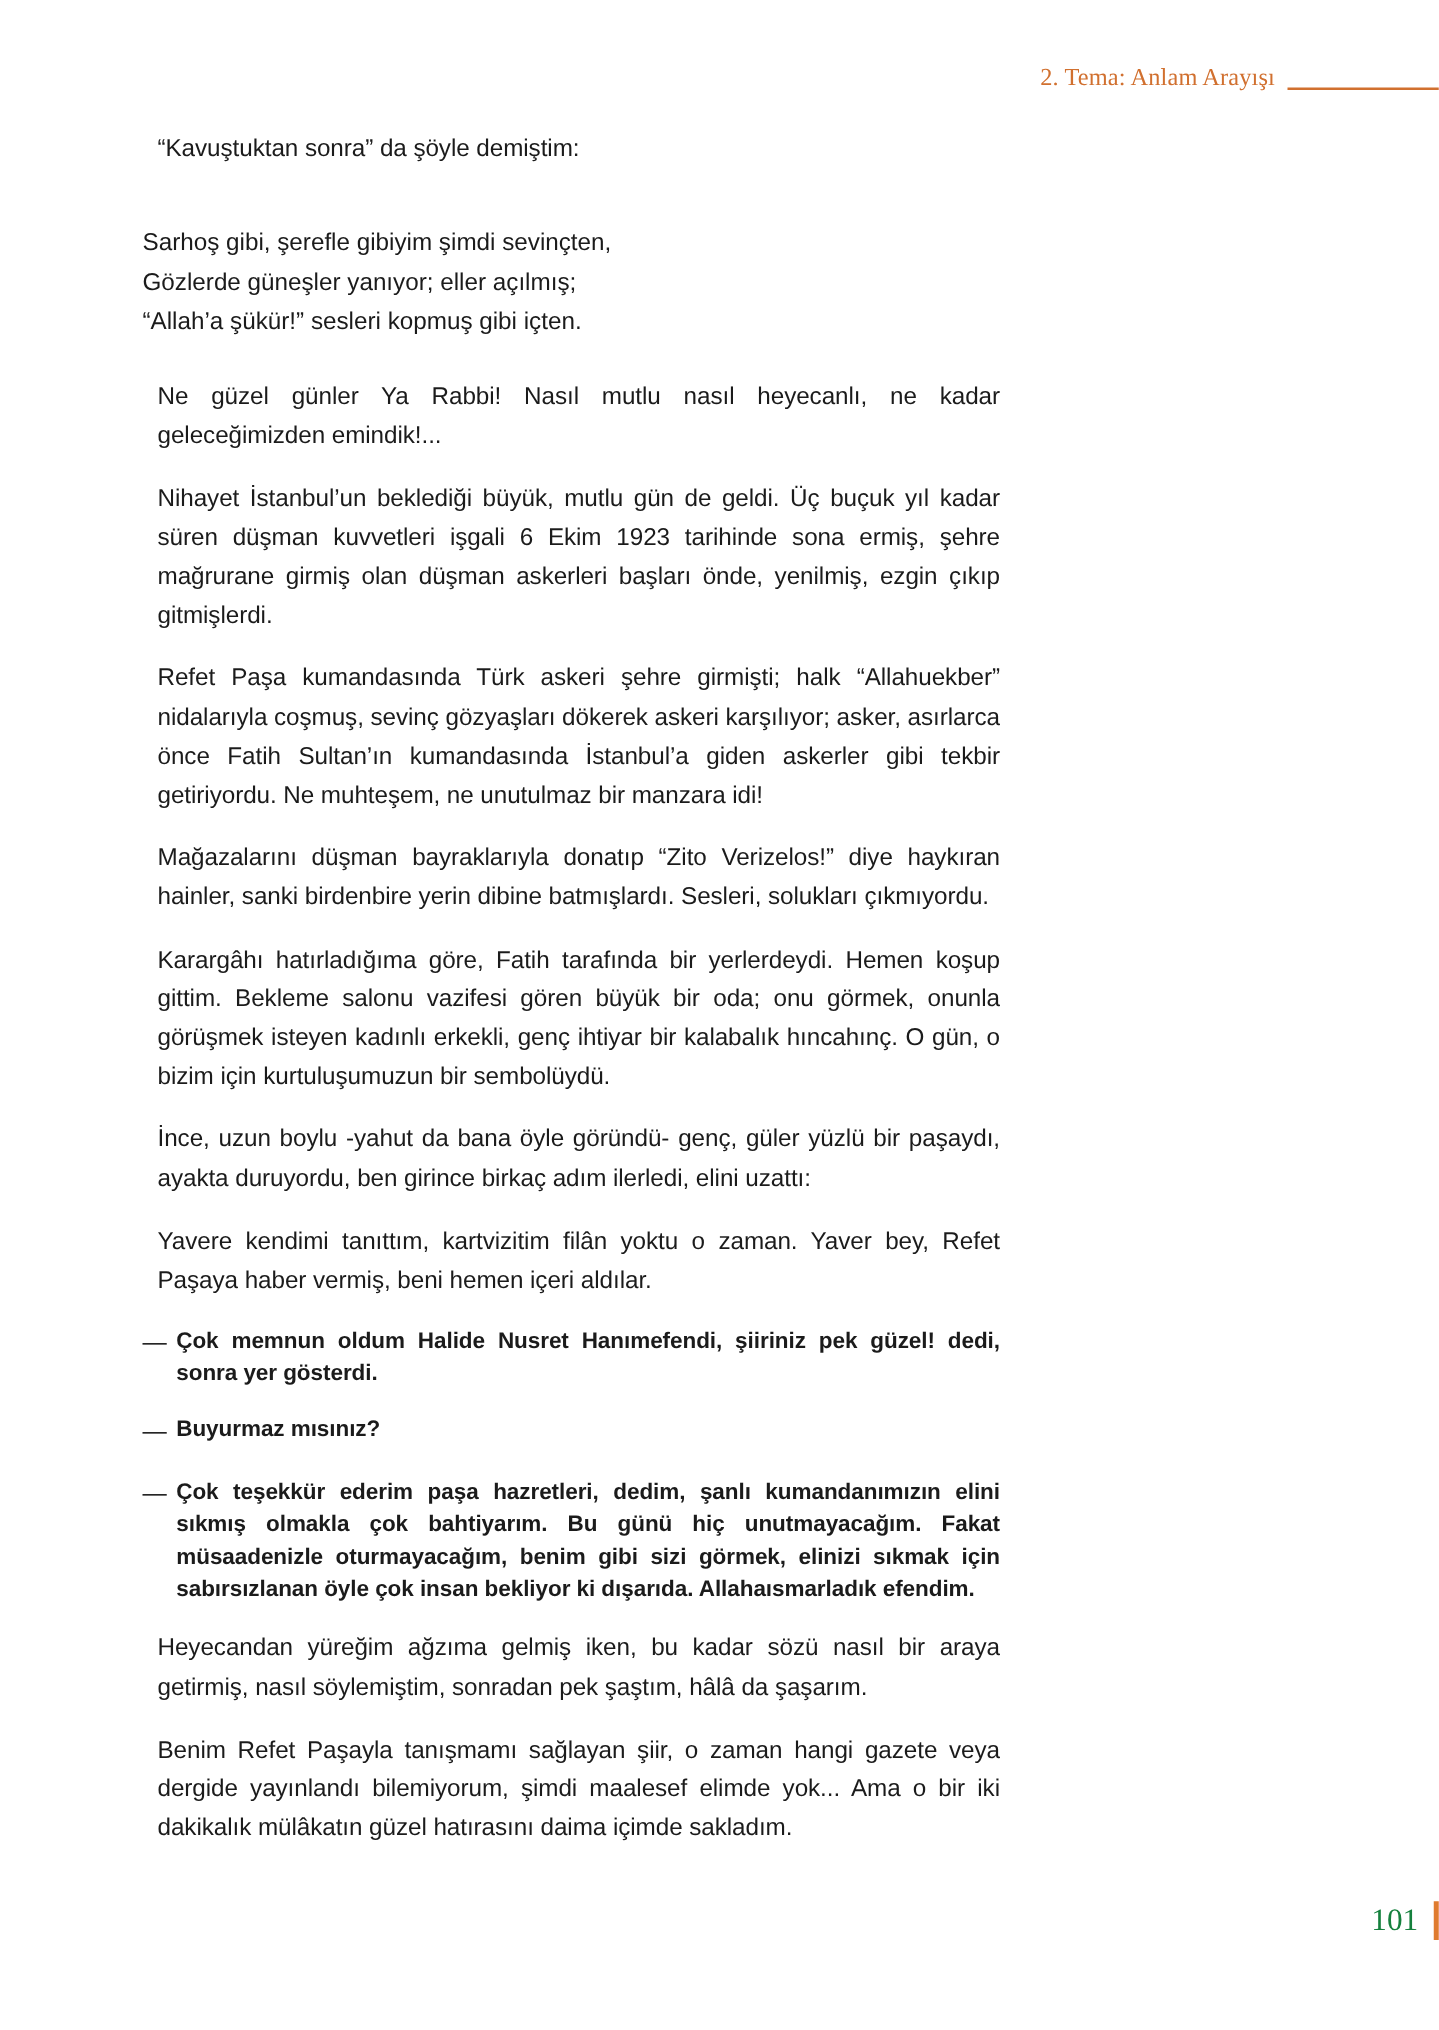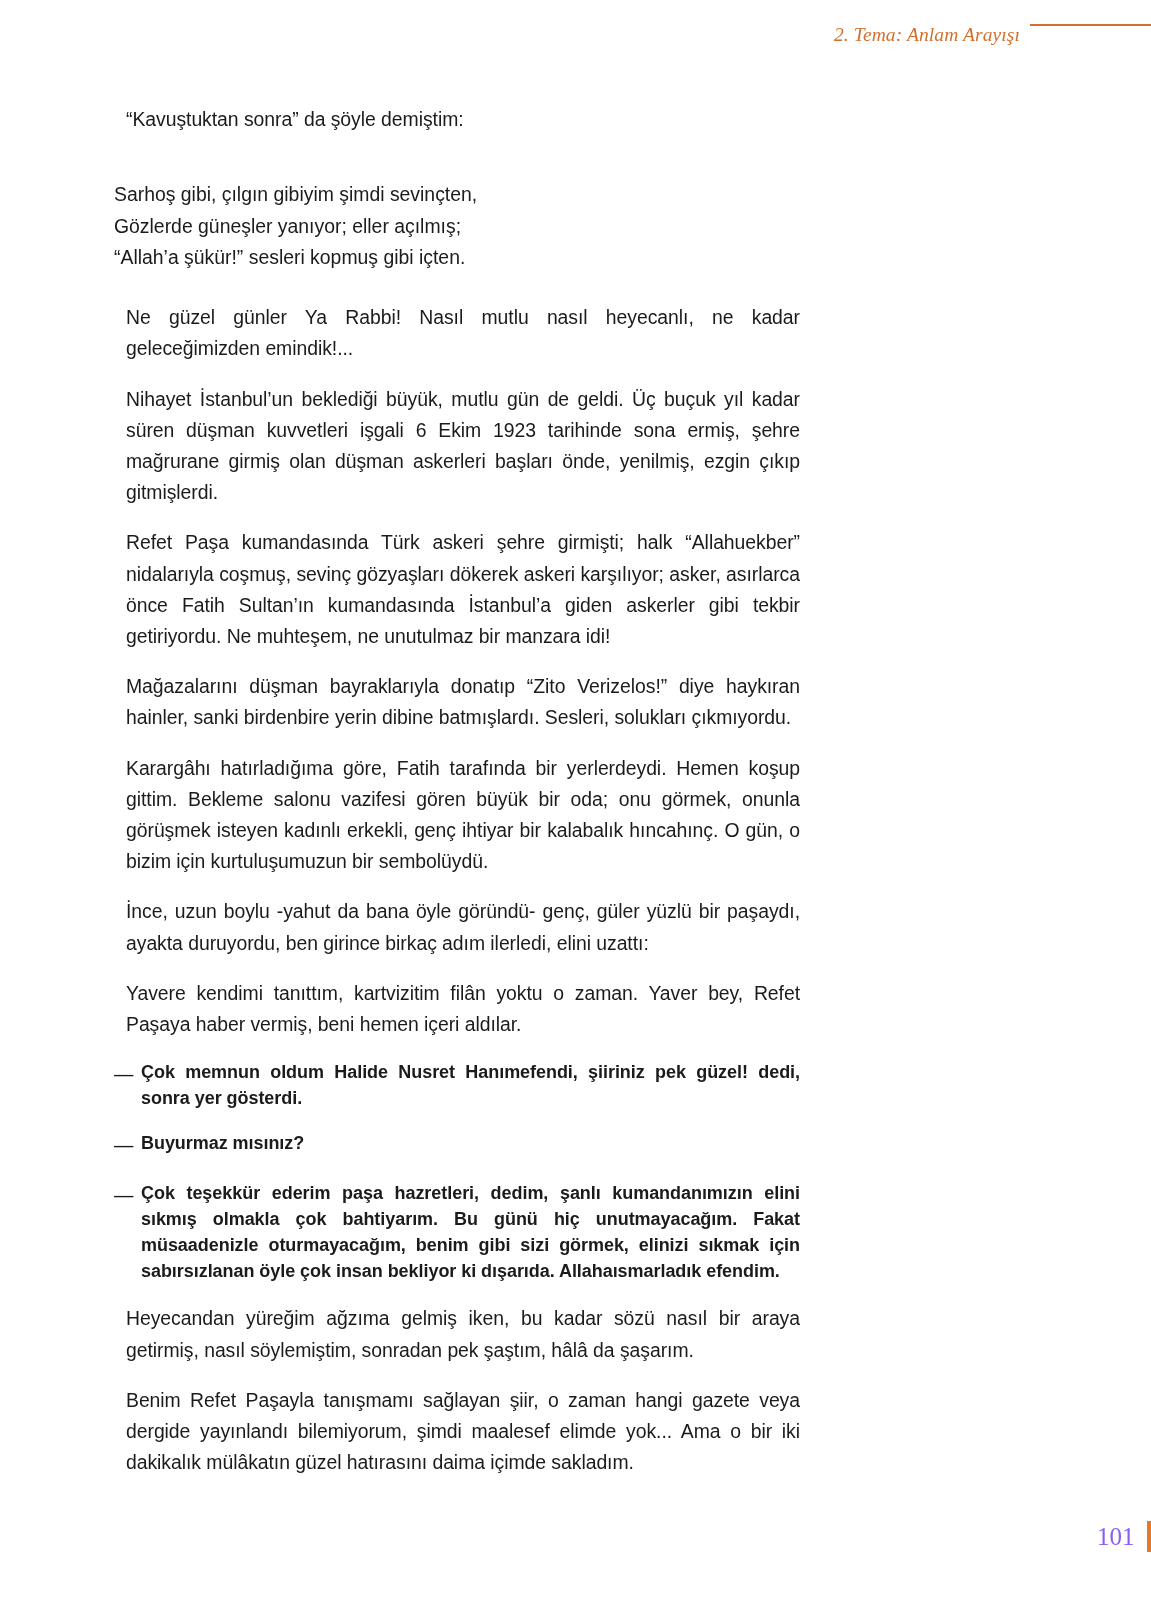--- a/index.html
+++ b/index.html
@@ -12,29 +12,28 @@
     height: 1624px;
     position: relative;
     font-family: "Liberation Sans", sans-serif;
     color: #1b1b1b;
     overflow: hidden;
   }
 
   
   .page-header {
     position: absolute;
-    top: 24px;
+    top: 40px;
     left: 0;
     right: 0;
     height: 34px;
     display: flex;
-    align-items: flex-start;
+    align-items: flex-end;
     justify-content: flex-end;
     padding-right: 0;
-    font-style: italic;
   }
   .header-title {
     font-family: "Liberation Serif", serif;
     font-size: 19.5px;
     color: #d1702f;
     letter-spacing: 0.1px;
     white-space: nowrap;
     padding-right: 10px;
   }
   .header-rule {
@@ -105,21 +104,21 @@
     position: absolute;
     bottom: 72px;
     right: 0;
     display: flex;
     align-items: center;
     justify-content: flex-end;
   }
   .folio-number {
     font-family: "Liberation Serif", serif;
     font-size: 25px;
-    color: #8b5cf6;
+    color: #15803d;
     padding-right: 12px;
     line-height: 1;
   }
   .folio-rule {
     width: 4.5px;
     height: 31px;
     background: #e07b2f;
   }
 </style>
 </head>
@@ -128,21 +127,21 @@
 <div class="page-header">
   <span class="header-title">2. Tema: Anlam Arayışı</span>
   <span class="header-rule"></span>
 </div>
 
 <div class="content">
 
   <p class="para intro">“Kavuştuktan sonra” da şöyle demiştim:</p>
 
   <div class="poem">
-    <div class="poem-line">Sarhoş gibi, çılgın gibiyim şimdi sevinçten,</div>
+    <div class="poem-line">Sarhoş gibi, şerefle gibiyim şimdi sevinçten,</div>
     <div class="poem-line">Gözlerde güneşler yanıyor; eller açılmış;</div>
     <div class="poem-line">“Allah’a şükür!” sesleri kopmuş gibi içten.</div>
   </div>
 
   <p class="para">Ne güzel günler Ya Rabbi! Nasıl mutlu nasıl heyecanlı, ne kadar geleceğimizden emindik!...</p>
   <p class="para">Nihayet İstanbul’un beklediği büyük, mutlu gün de geldi. Üç buçuk yıl kadar süren düşman kuvvetleri işgali 6 Ekim 1923 tarihinde sona ermiş, şehre mağrurane girmiş olan düşman askerleri başları önde, yenilmiş, ezgin çıkıp gitmişlerdi.</p>
   <p class="para">Refet Paşa kumandasında Türk askeri şehre girmişti; halk “Allahuekber” nidalarıyla coşmuş, sevinç gözyaşları dökerek askeri karşılıyor; asker, asırlarca önce Fatih Sultan’ın kumandasında İstanbul’a giden askerler gibi tekbir getiriyordu. Ne muhteşem, ne unutulmaz bir manzara idi!</p>
   <p class="para">Mağazalarını düşman bayraklarıyla donatıp “Zito Verizelos!” diye haykıran hainler, sanki birdenbire yerin dibine batmışlardı. Sesleri, solukları çıkmıyordu.</p>
   <p class="para">Karargâhı hatırladığıma göre, Fatih tarafında bir yerlerdeydi. Hemen koşup gittim. Bekleme salonu vazifesi gören büyük bir oda; onu görmek, onunla görüşmek isteyen kadınlı erkekli, genç ihtiyar bir kalabalık hıncahınç. O gün, o bizim için kurtuluşumuzun bir sembolüydü.</p>
   <p class="para">İnce, uzun boylu -yahut da bana öyle göründü- genç, güler yüzlü bir paşaydı, ayakta duruyordu, ben girince birkaç adım ilerledi, elini uzattı:</p>

